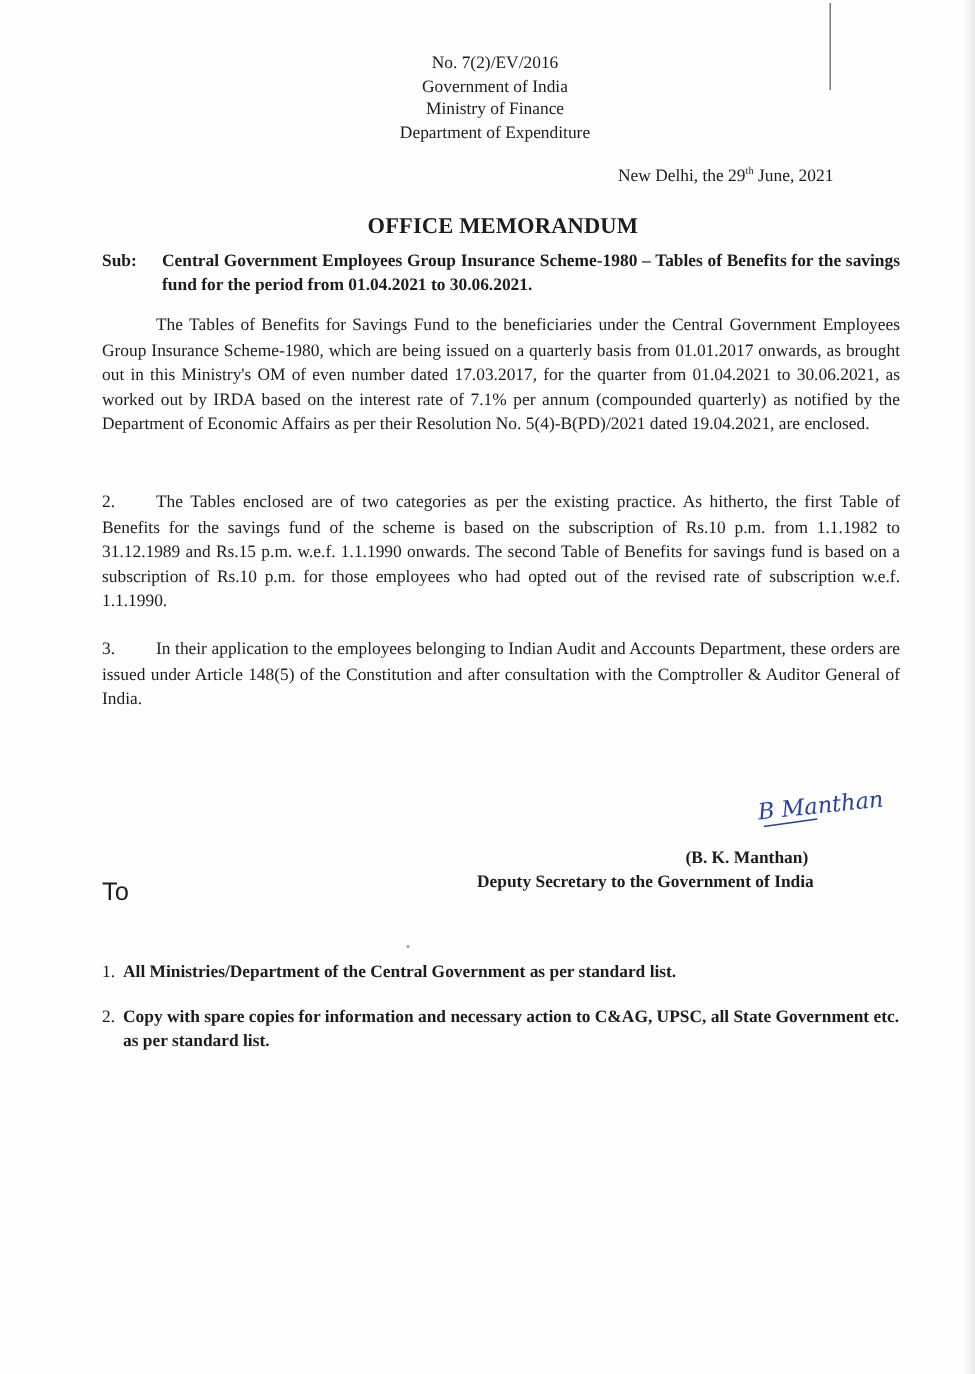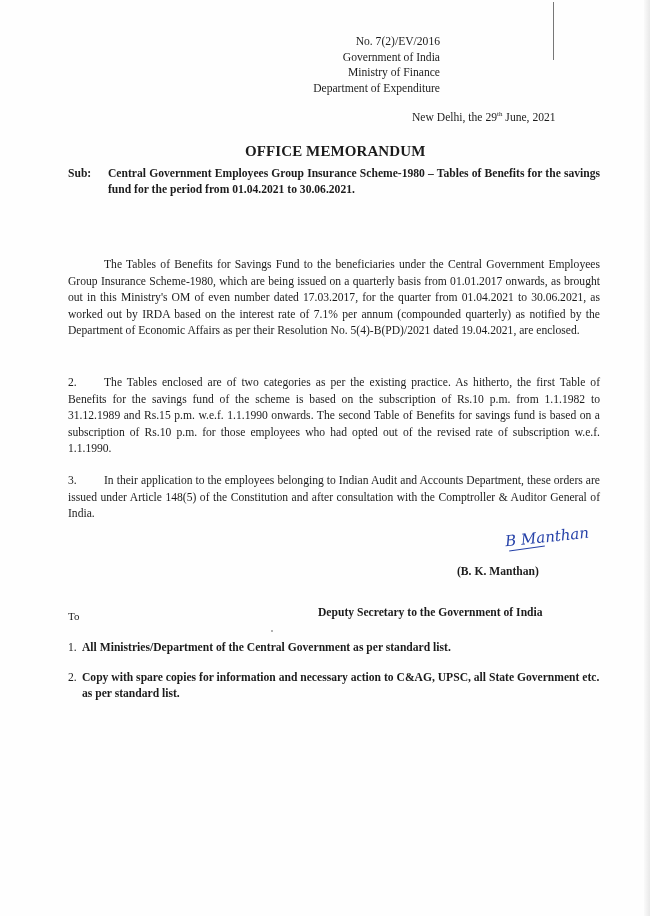--- a/index.html
+++ b/index.html
@@ -3,39 +3,39 @@
 <meta charset="utf-8">
 <style>
   html, body { margin: 0; padding: 0; }
   body {
     width: 650px; height: 916px; background: #fdfdfd; position: relative; overflow: hidden;
     font-family: "DejaVu Serif", "Liberation Serif", serif; color: #1c1c1c;
   }
   .page { position: absolute; left: 0; top: 0; width: 650px; height: 916px; background: #fefefe; }
   .edge-right { position: absolute; right: 0; top: 0; width: 6px; height: 916px; background: linear-gradient(to right, #fafafa, #e9e9e9); }
   .mark { position: absolute; left: 553px; top: 2px; width: 1px; height: 58px; background: #777; }
-  .header { position: absolute; left: 220px; top: 34px; width: 220px; text-align: right; font-size: 11.6px; line-height: 15.5px; font-family: "Liberation Serif", serif; }
+  .header { position: absolute; left: 220px; top: 34px; width: 220px; text-align: center; font-size: 11.6px; line-height: 15.5px; font-family: "Liberation Serif", serif; }
   .date { position: absolute; left: 412px; top: 110px; font-size: 11.6px; font-family: "Liberation Serif", serif; }
   .date sup { font-size: 7px; }
   .om-title { position: absolute; left: 245px; top: 143px; font-weight: bold; font-size: 15px; font-family: "Liberation Serif", serif; letter-spacing: 0.1px; }
   .subject { position: absolute; left: 68px; top: 166px; width: 532px; font-weight: bold; font-size: 11.6px; line-height: 15.5px; font-family: Liberation Serif, serif; display: flex; }
   .subject .lbl { width: 40px; flex: none; }
   .subject .txt { flex: 1; text-align: justify; }
-  .para { position: absolute; left: 68px; width: 532px; font-size: 11.6px; line-height: 16.5px; text-align: justify; font-family: "Liberation Serif", serif; margin-top: 48px; }
+  .para { position: absolute; left: 68px; width: 532px; font-size: 11.6px; line-height: 16.5px; text-align: justify; font-family: "Liberation Serif", serif; }
   .para .num { display: inline-block; width: 36px; }
   .para .indent { display: inline-block; width: 36px; }
   .p1 { top: 209px; }
   .p2 { top: 327px; }
   .p3 { top: 425px; }
   .p4 { top: 496px; }
   .signature { position: absolute; left: 505px; top: 528px; color: #2541a8; font-family: "DejaVu Serif", serif; font-style: italic; font-size: 15px; transform: rotate(-6deg); }
   .sig-underline { position: absolute; left: 509px; top: 548px; width: 36px; height: 1px; background: #2541a8; transform: rotate(-8deg); }
   .signer-name { position: absolute; left: 457px; top: 565px; font-weight: bold; font-size: 11.6px; font-family: "Liberation Serif", serif; }
-  .signer-title { position: absolute; left: 318px; top: 606px; font-weight: bold; font-size: 11.6px; font-family: "Liberation Serif", serif; }
-  .to { position: absolute; left: 68px; top: 610px; font-size: 11px; font-family: Liberation Serif, serif; }
+  .signer-title { position: absolute; left: 318px; top: 581px; font-weight: bold; font-size: 11.6px; font-family: "Liberation Serif", serif; }
+  .to { position: absolute; left: 68px; top: 585px; font-size: 17px; font-family: Liberation Sans, sans-serif; }
   .dot { position: absolute; left: 271px; top: 630px; width: 2px; height: 2px; background: #999; border-radius: 50%; }
   .list { position: absolute; left: 68px; width: 532px; font-size: 11.6px; line-height: 15.5px; font-family: "Liberation Serif", serif; display: flex; }
   .list .n { width: 14px; flex: none; }
   .list .t { flex: 1; font-weight: bold; }
   .l1 { top: 640px; }
   .l2 { top: 670px; }
 </style>
 </head>
 <body>
 

